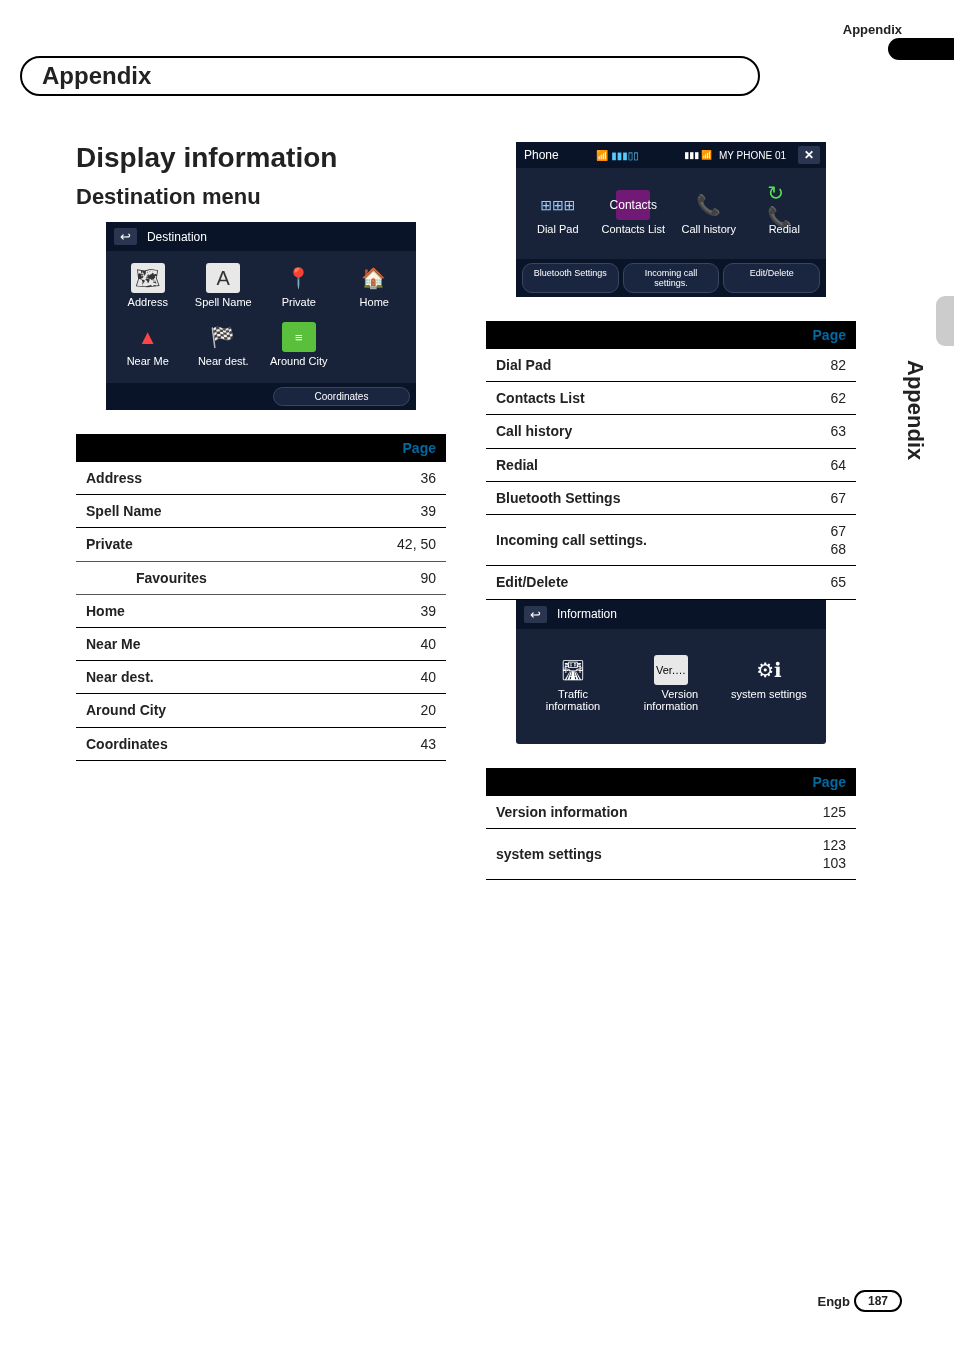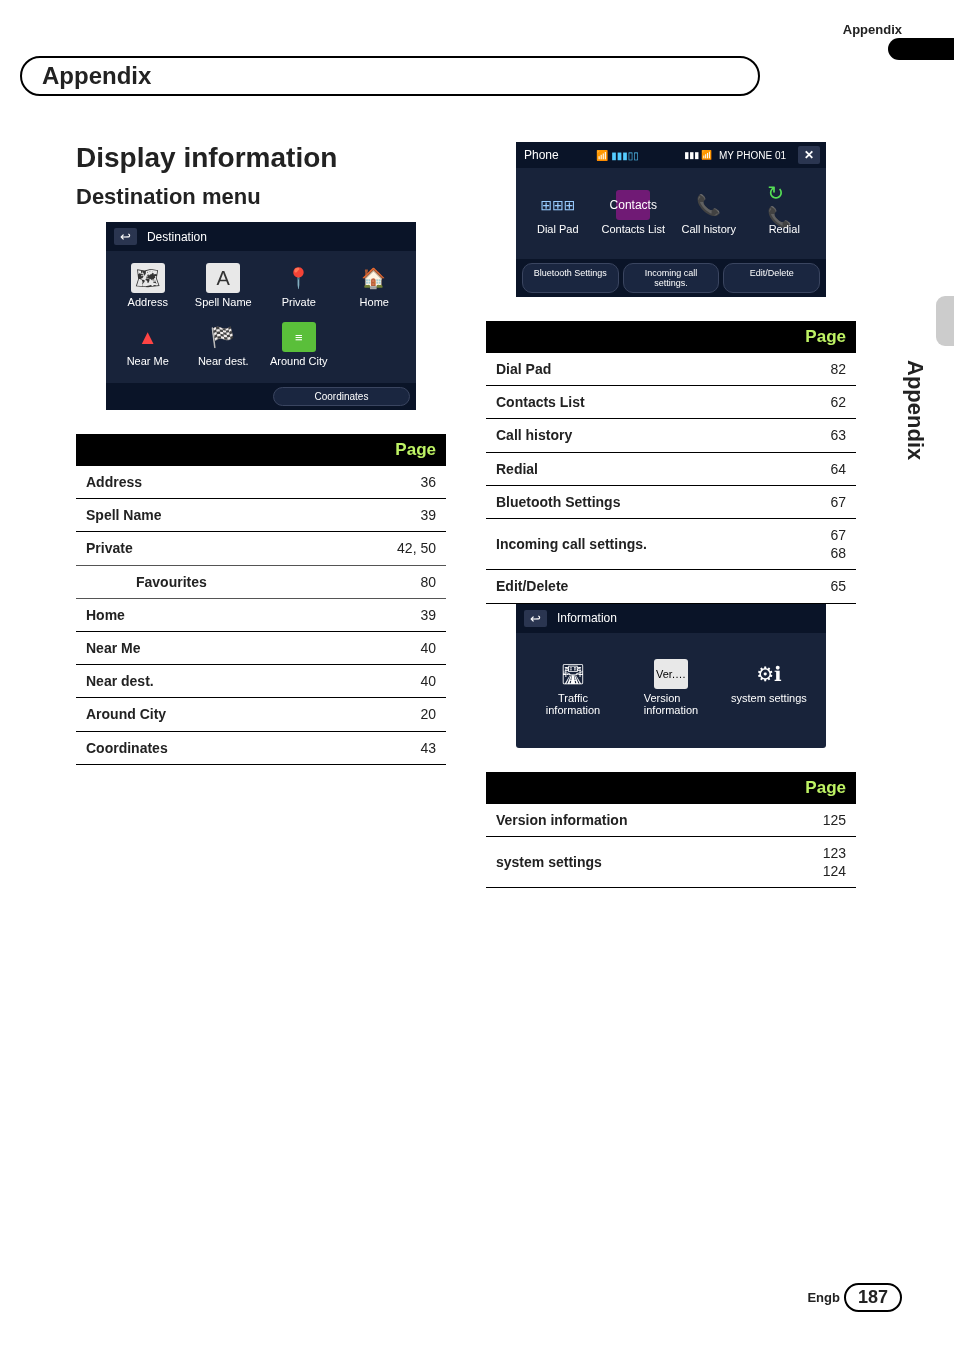--- a/index.html
+++ b/index.html
@@ -154,25 +154,25 @@
   .ss-bottom-3 { justify-content: center; }
   .ss-bottom-3 .ss-bottom-btn { flex: 1; text-align: center; font-size: 9px; padding: 4px 4px; }
 
   table {
     width: 100%;
     border-collapse: collapse;
     font-size: 14px;
   }
   th {
     background: #000;
-    color: #bef264;
+    color: #0369a1;
     text-align: right;
     padding: 6px 10px;
     font-weight: bold;
-    font-size: 17px;
+    font-size: 14px;
   }
   th.left-blank { background: #000; }
   td {
     padding: 7px 10px;
     border-bottom: 1px solid #000;
     vertical-align: middle;
   }
   td.label { font-weight: bold; }
   td.page { text-align: right; font-weight: normal; line-height: 1.3; }
   td.indent { padding-left: 60px; }
@@ -185,21 +185,21 @@
     display: flex;
     align-items: center;
     gap: 4px;
     font-size: 13px;
     font-weight: bold;
   }
   .page-circle {
     border: 2px solid #000;
     border-radius: 50px;
     padding: 2px 12px;
-    font-size: 18px;
+    font-size: 12px;
   }
 </style>
 </head>
 <body>
 
 <div class="header-right">Appendix</div>
 <div class="header-tab"></div>
 
 <div class="chapter-pill">Appendix</div>
 
@@ -264,21 +264,21 @@
       <tr>
             <td class="label">Spell Name</td>
             <td class="page">39</td>
           </tr>
       <tr class="thin">
             <td class="label">Private</td>
             <td class="page">42, 50</td>
           </tr>
       <tr class="thin">
             <td class="label indent">Favourites</td>
-            <td class="page">80</td>
+            <td class="page">90</td>
           </tr>
       <tr>
             <td class="label">Home</td>
             <td class="page">39</td>
           </tr>
       <tr>
             <td class="label">Near Me</td>
             <td class="page">40</td>
           </tr>
       <tr>
@@ -379,21 +379,21 @@
         <span>Information</span>
       </div>
       <div class="ss-grid" style="padding:22px 8px">
         <div class="ss-item ss-item-3">
             <div class="ss-icon">🛣</div>
             <span style="white-space:pre;text-align:center">Traffic
 information</span>
           </div>
         <div class="ss-item ss-item-3">
             <div class="ss-icon ss-icon-box" style="font-size:11px;color:#000">Ver.…</div>
-            <span style="white-space:pre;text-align:left">Version
+            <span style="white-space:pre;text-align:right">Version
 information</span>
           </div>
         <div class="ss-item ss-item-3">
             <div class="ss-icon">⚙ℹ</div>
             <span>system settings</span>
           </div>
       </div>
     </div>
 
     <table>
@@ -402,21 +402,21 @@
             <th class="left-blank"></th>
             <th>Page</th>
           </tr>
       <tr>
             <td class="label">Version information</td>
             <td class="page">125</td>
           </tr>
       <tr>
             <td class="label">system settings</td>
             <td class="page" style="white-space:pre">123
-124</td>
+103</td>
           </tr>
     </tbody>
       </table>
   </div>
 </div>
 
 <div class="footer">
   <span>Engb</span>
   <span class="page-circle">187</span>
 </div>

